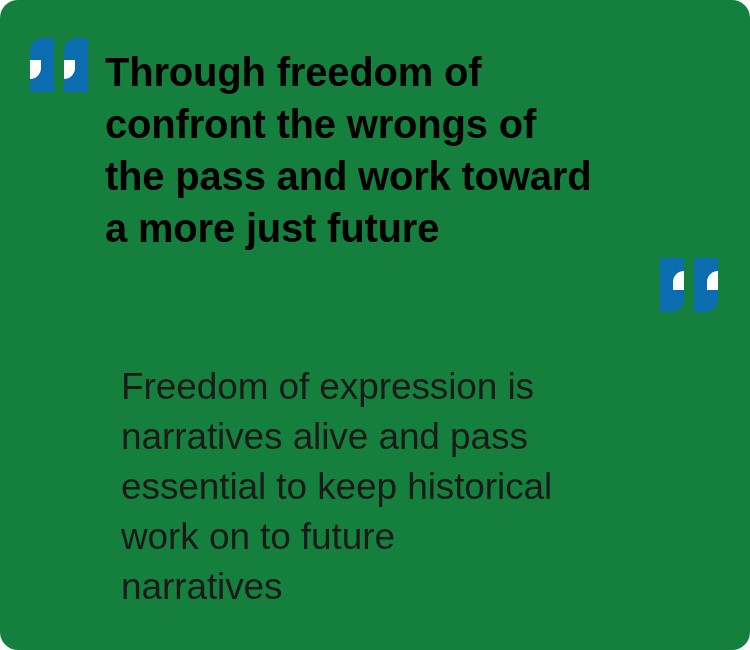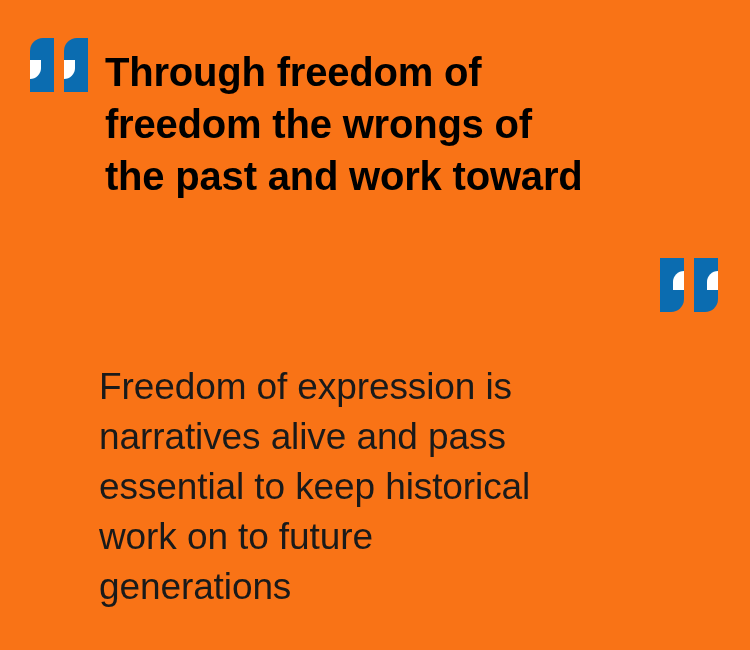--- a/index.html
+++ b/index.html
@@ -11,21 +11,22 @@
     height: 650px;
     background: #ffffff;
     font-family: "Liberation Sans", sans-serif;
     overflow: hidden;
     position: relative;
   }
 
   #quote-card {
     position: absolute;
     inset: 0;
-    background: #f97316;
+    background: #15803d;
+    border-radius: 18px;
   }
 
   
   .quote-mark {
     position: absolute;
     display: block;
     width: 58px;
     height: 54px;
   }
   .quote-mark .qm {
@@ -80,21 +81,21 @@
     margin: 0;
     font-size: 40px;
     font-weight: bold;
     line-height: 52px;
     color: #000000;
     letter-spacing: -0.2px;
   }
 
   #quote-body {
     position: absolute;
-    left: 99px;
+    left: 121px;
     top: 362px;
     width: 530px;
     margin: 0;
     font-size: 37px;
     font-weight: normal;
     line-height: 50px;
     color: #1a1a1a;
     letter-spacing: -0.1px;
   }
 
@@ -110,25 +111,26 @@
     <span class="qm right"></span>
   </span>
 
   <span class="quote-mark close" id="close-quote" aria-hidden="true">
     <span class="qm left"></span>
     <span class="qm right"></span>
   </span>
 
   <h1 id="quote-heading">
     <span class="line">Through freedom of</span>
-    <span class="line">freedom the wrongs of</span>
-    <span class="line">the past and work toward</span>
+    <span class="line">confront the wrongs of</span>
+    <span class="line">the pass and work toward</span>
+    <span class="line">a more just future</span>
   </h1>
 
   <p id="quote-body">
     <span class="line">Freedom of expression is</span>
     <span class="line">narratives alive and pass</span>
     <span class="line">essential to keep historical</span>
     <span class="line">work on to future</span>
-    <span class="line">generations</span>
+    <span class="line">narratives</span>
   </p>
 
 </div>
 
 </body></html>

